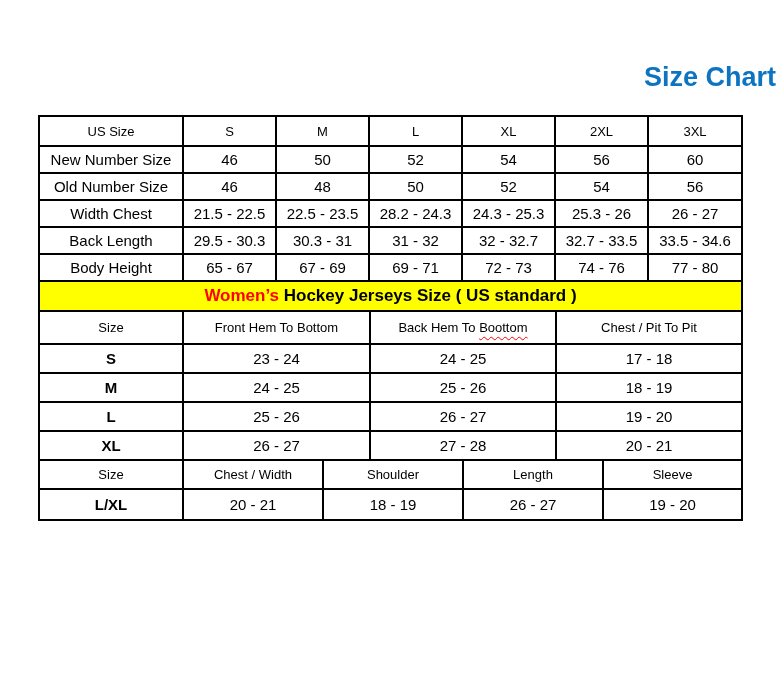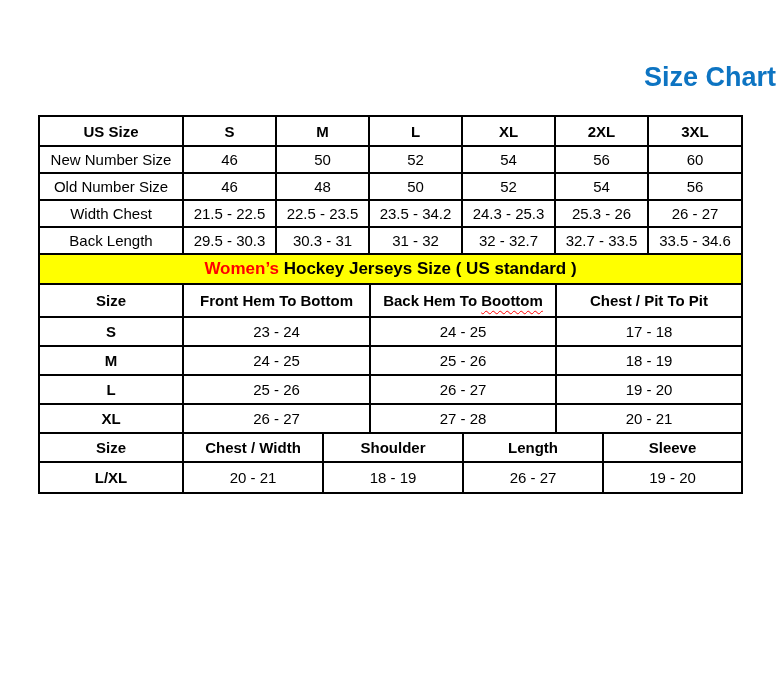--- a/index.html
+++ b/index.html
@@ -15,21 +15,21 @@
     border-collapse: collapse; table-layout: fixed;
     margin-left: 38px; width: 703px;
   }
   table.stacked { margin-top: -2px; border-radius: 28px; }
   td, th {
     border: 2px solid #000000; text-align: center; vertical-align: middle;
     padding: 0; overflow: hidden; white-space: nowrap;
   }
   .band td { background: #FFFF00; font-size: 17px; font-weight: 700; }
   .band .hl { color: #FF0000; }
-  tr.head th { font-weight: 700; font-size: 15px; }
+  tr.head th { font-weight: 400; font-size: 13px; }
   tr.data td { font-weight: 400; font-size: 15px; }
   .mens .band td   { height: 34px; }
   .mens tr.head th { height: 28px; }
   .mens tr.data td { height: 25px; }
   .mens td.row-label { font-size: 15px; font-weight: 400; }
   .womens .band td   { height: 28px; }
   .womens tr.head th { height: 31px; }
   .womens tr.data td { height: 27px; }
   .womens td.row-label, .youth td.row-label { font-weight: 700; }
   .youth .band td   { height: 28px; }
@@ -83,33 +83,42 @@
       <td>48</td>
       <td>50</td>
       <td>52</td>
       <td>54</td>
       <td>56</td>
     </tr>
     <tr class="data">
       <td class="row-label">Width Chest</td>
       <td>21.5 - 22.5</td>
       <td>22.5 - 23.5</td>
-      <td>23.5 - 34.2</td>
+      <td>28.2 - 24.3</td>
       <td>24.3 - 25.3</td>
       <td>25.3 - 26</td>
       <td>26 - 27</td>
     </tr>
     <tr class="data">
       <td class="row-label">Back Length</td>
       <td>29.5 - 30.3</td>
       <td>30.3 - 31</td>
       <td>31 - 32</td>
       <td>32 - 32.7</td>
       <td>32.7 - 33.5</td>
       <td>33.5 - 34.6</td>
+    </tr>
+    <tr class="data">
+      <td class="row-label">Body Height</td>
+      <td>65 - 67</td>
+      <td>67 - 69</td>
+      <td>69 - 71</td>
+      <td>72 - 73</td>
+      <td>74 - 76</td>
+      <td>77 - 80</td>
     </tr>
   </tbody>
     </table>
 
   <table class="womens stacked">
     <colgroup>
       <col style="width:144px">
         <col style="width:187px">
         <col style="width:186px">
         <col style="width:186px">

